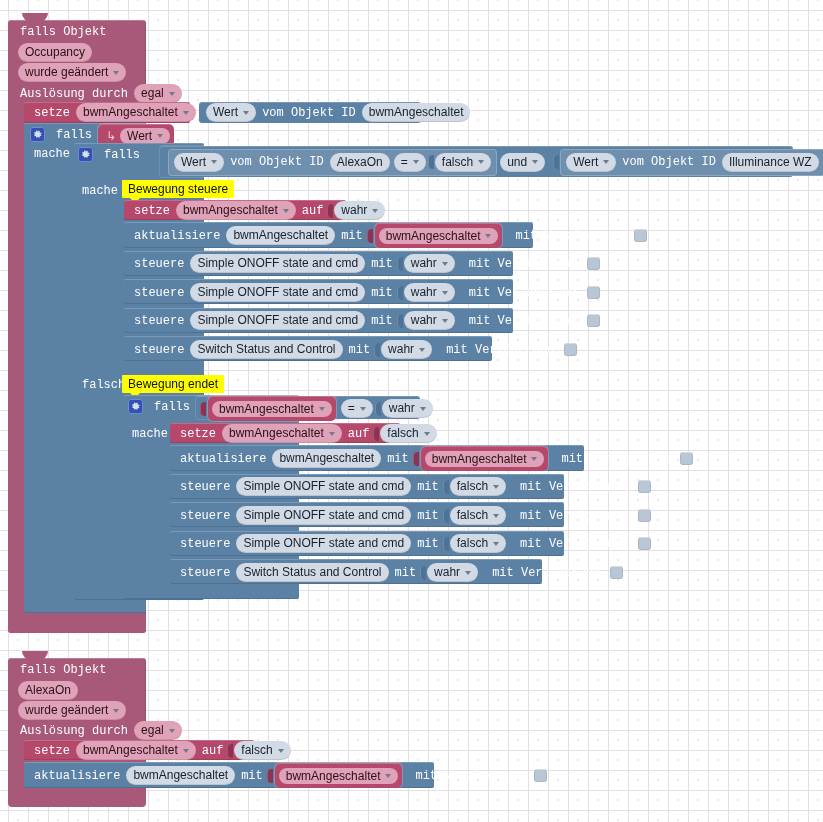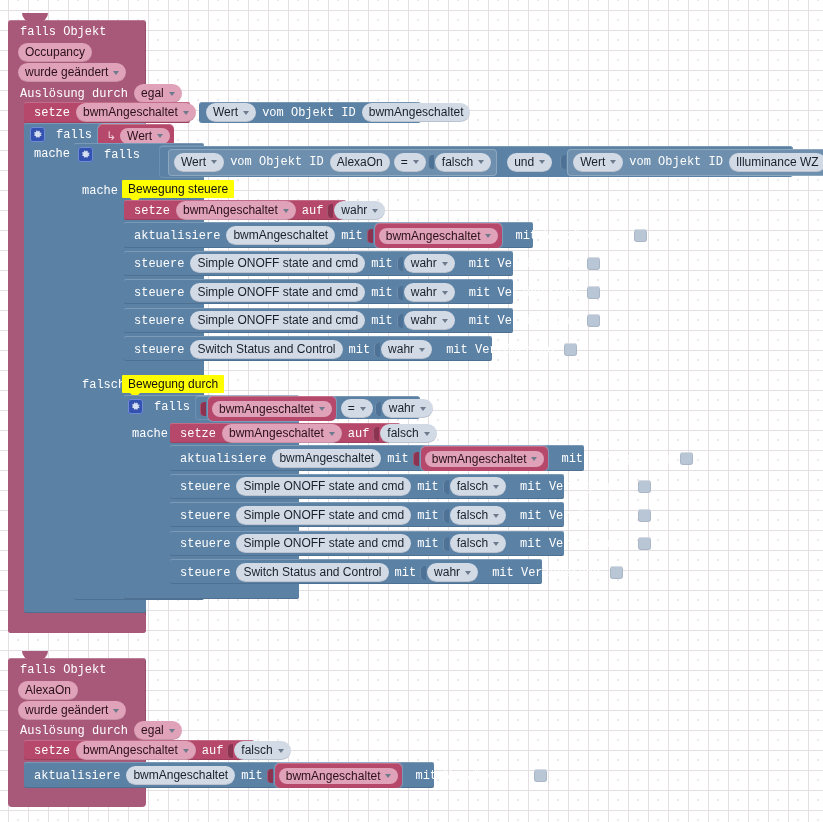--- a/index.html
+++ b/index.html
@@ -223,21 +223,21 @@
       <span class="field lt">
         <span>=</span>
           <i class="caret"></i>
       </span>
       <span class="socket"></span>
       <span class="field lt">
         <span>falsch</span>
           <i class="caret"></i>
       </span>
     </span>
-    <span class="field lt" style="margin-left:8px;justify-content:space-between;">
+    <span class="field lt" style="margin-left:1px;justify-content:space-between;">
       <span>und</span>
         <i class="caret"></i>
     </span>
     <span class="socket" style="margin-left:6px;"></span>
     <span class="slot">
       <span class="field lt">
         <span>Wert</span>
           <i class="caret"></i>
       </span>
       <span class="txt">vom Objekt ID</span>
@@ -343,21 +343,21 @@
         <i class="caret"></i>
     </span>
     <span class="txt" style="margin-left:8px;">mit Verzögerung</span>
     <span class="cbox"></span>
   </div>
 
   <div class="row" style="left:78px;top:376px;height:17px;">
     <span class="txt">falsch</span>
   </div>
   <div class="ylabel" style="left:122px;top:375px;">
-    <span>Bewegung durch</span>
+    <span>Bewegung endet</span>
     <span class="tail"></span>
   </div>
 
   <div class="blk stmt" style="left:124px;top:395px;width:175px;height:204px;"></div>
   <div class="row" style="left:128px;top:397px;height:19px;">
     <span class="gear">
       <svg width="11" height="11" viewBox="0 0 16 16">
           <path fill="#dfe7f5" d="M8 5.2a2.8 2.8 0 100 5.6 2.8 2.8 0 000-5.6zm0 4.2a1.4 1.4 0 110-2.8 1.4 1.4 0 010 2.8z"></path>
           <path fill="#dfe7f5" d="M14 9.1l-1.2-.5a4.9 4.9 0 000-1.2l1.2-.5-.7-1.8-1.3.3a5 5 0 00-.85-.85l.3-1.3L9.6 2l-.5 1.2a4.9 4.9 0 00-1.2 0L7.4 2l-1.8.7.3 1.3c-.33.24-.62.53-.85.85L3.75 4.5 3 6.3l1.2.5a4.9 4.9 0 000 1.2L3 8.5l.75 1.8 1.3-.3c.23.32.52.61.85.85l-.3 1.3 1.8.75.5-1.2a4.9 4.9 0 001.2 0l.5 1.2 1.85-.75-.3-1.3c.32-.24.61-.53.85-.85l1.3.3L14 9.1z" opacity=".9"></path>
         </svg>

